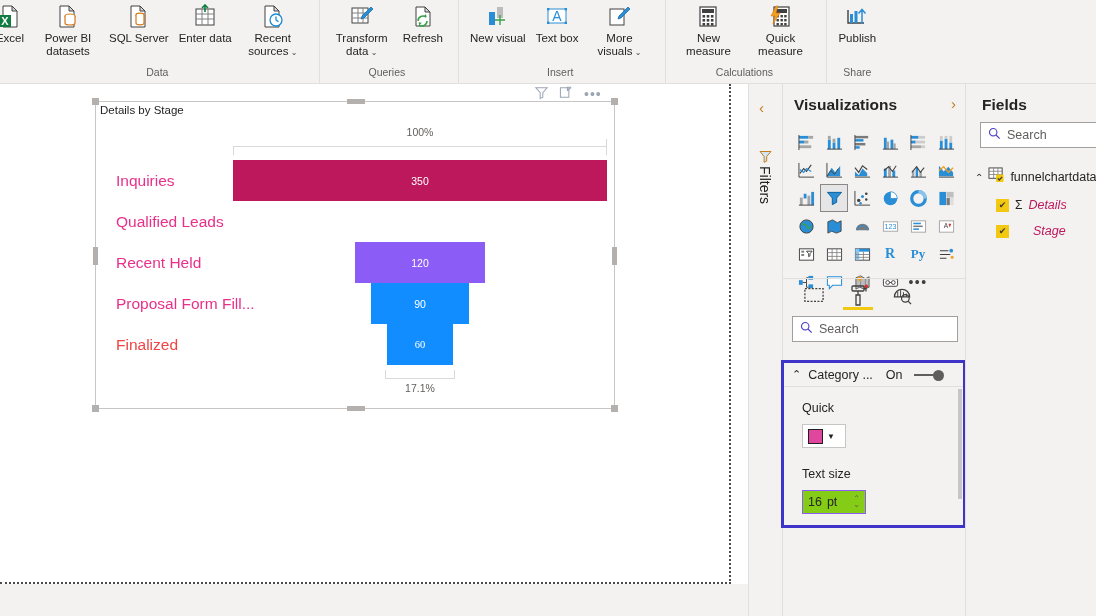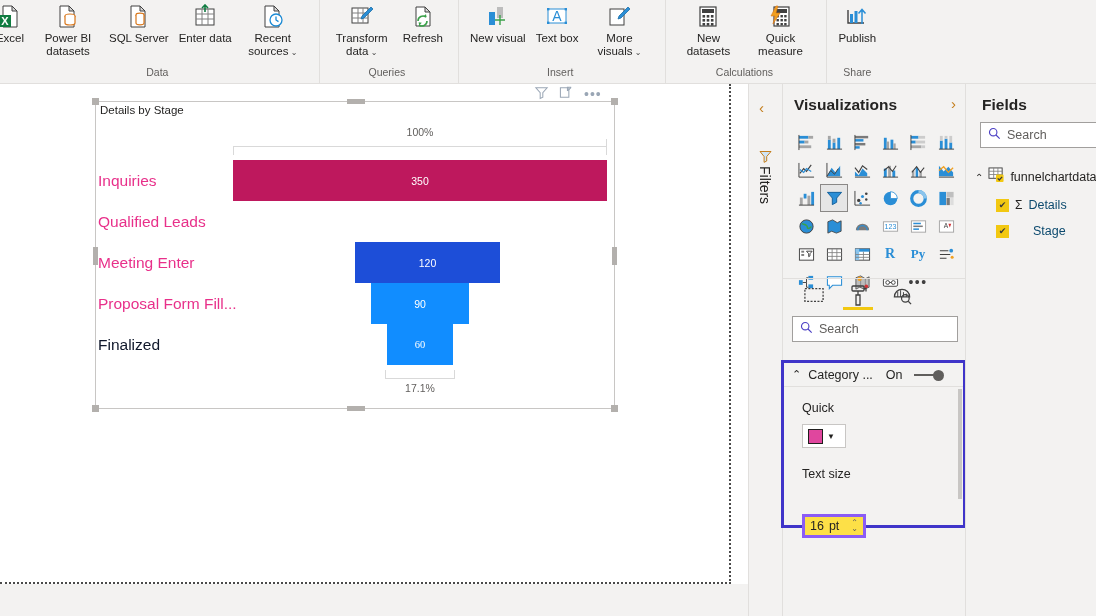--- a/index.html
+++ b/index.html
@@ -103,21 +103,21 @@
   #axis-bot .hline { position:absolute; left:0; top:8px; width:100%; height:1px; background:#d9d9d9; }
   #axis-bot .tick-l { position:absolute; left:0; top:0px; width:1px; height:9px; background:#d9d9d9; }
   #axis-bot .tick-r { position:absolute; right:0; top:0px; width:1px; height:9px; background:#d9d9d9; }
   #axis-bot .lbl {
     position:absolute; left:-10px; top:12px; width:90px;
     text-align:center; font-size:10.5px; color:#605e5c;
   }
 
   .frow { position:absolute; left:0; width:100%; height:41px; }
   .fcat {
-    position:absolute; left:2px; top:0; height:41px;
+    position:absolute; left:20px; top:0; height:41px;
     display:flex; align-items:center;
     font-size:15.5px; white-space:nowrap;
   }
   .fbar {
     position:absolute; height:41px;
     display:flex; align-items:center; justify-content:center;
     color:#ffffff; font-size:10.5px;
   }
 
   
@@ -203,22 +203,22 @@
 
   .fld-label { position:absolute; font-size:12.5px; color:#252423; }
   #color-ctl {
     position:absolute; left:18px; top:61px; width:44px; height:24px;
     background:#ffffff; border:1px solid #c8c6c4;
     display:flex; align-items:center; gap:4px; padding-left:5px;
   }
   #color-sw { width:15px; height:15px; border:1px solid #201f1e; }
   #size-ctl {
     position:absolute; left:18px; top:127px; width:64px; height:24px;
-    background:#fde047; border:3px solid #8b5cf6;
-    display:flex; align-items:center; padding:0 5px;margin-top:24px;
+    background:#84cc16; border:1px solid #8b5cf6;
+    display:flex; align-items:center; padding:0 5px;
   }
   #size-ctl .num { font-size:12.5px; color:#252423; }
   #size-ctl .unit { font-size:12.5px; color:#252423; margin-left:5px; }
   #size-ctl .spin {
     margin-left:auto; display:flex; flex-direction:column;
     line-height:6px; font-size:8px; color:#605e5c;
   }
   #cat-scroll {
     position:absolute; right:1px; top:26px; width:4px; height:110px; background:#c8c6c4;
   }
@@ -241,21 +241,21 @@
   #tbl-row {
     position:absolute; left:9px; top:82px; width:135px; height:22px;
     display:flex; align-items:center; gap:5px;
   }
   #tbl-row .chv { font-size:10px; color:#252423; }
   #tbl-row .nm { font-size:12.5px; color:#252423; white-space:nowrap; }
   .fld-row {
     position:absolute; left:30px; height:22px;
     display:flex; align-items:center; gap:6px;
   }
-  .fld-row .nm { font-size:12.5px; color:#0c4a6e; }
+  .fld-row .nm { font-size:12.5px; color:#be185d;font-style:italic; }
   .ckbox {
     width:13px; height:13px; background:#f2c811;
     display:flex; align-items:center; justify-content:center;
     font-size:9px; color:#3b3a39; line-height:1;
   }
   .sigma { font-size:12px; color:#252423; }
 </style>
 </head>
 <body>
 
@@ -414,21 +414,21 @@
                   <rect x="15.9" y="11" width="2.6" height="2.6"></rect>
                 <rect x="7.5" y="15" width="2.6" height="2.6"></rect>
                   <rect x="11.7" y="15" width="2.6" height="2.6"></rect>
                   <rect x="15.9" y="15" width="2.6" height="2.6"></rect>
                 <rect x="7.5" y="19" width="2.6" height="2.6"></rect>
                   <rect x="11.7" y="19" width="2.6" height="2.6"></rect>
                   <rect x="15.9" y="19" width="2.6" height="2.6"></rect>
               </g>
             </svg>
           </div>
-          <div class="rb-txt">New datasets</div>
+          <div class="rb-txt">New measure</div>
         </div>
 
         <div class="rb-btn">
           <div class="rb-ico">
             <svg width="26" height="26" viewBox="0 0 26 26">
               <rect x="7" y="3" width="15" height="19" fill="#fff" stroke="#404040" stroke-width="1.2"></rect>
               <rect x="9" y="5" width="11" height="4" fill="#404040"></rect>
               <g fill="#404040">
                 <rect x="9.5" y="11" width="2.4" height="2.4"></rect>
                   <rect x="13.5" y="11" width="2.4" height="2.4"></rect>
@@ -514,35 +514,35 @@
     <div class="fbar" style="left:137px;width:374px;background:#be185d;">
       <span>350</span>
     </div>
   </div>
 
   <div class="frow" style="top:99px;">
     <div class="fcat" style="color:#E8308A;">Qualified Leads</div>
   </div>
 
   <div class="frow" style="top:140px;">
-    <div class="fcat" style="color:#E8308A;">Meeting Enter</div>
-    <div class="fbar" style="left:259px;width:145px;background:#1d4ed8;">
+    <div class="fcat" style="color:#E8308A;">Recent Held</div>
+    <div class="fbar" style="left:259px;width:130px;background:#8b5cf6;">
       <span>120</span>
     </div>
   </div>
 
   <div class="frow" style="top:181px;">
     <div class="fcat" style="color:#E8308A;">Proposal Form Fill...</div>
     <div class="fbar" style="left:275px;width:98px;background:#118DFF;">
       <span>90</span>
     </div>
   </div>
 
   <div class="frow" style="top:222px;">
-    <div class="fcat" style="color:#0f172a;">Finalized</div>
+    <div class="fcat" style="color:#ef4444;">Finalized</div>
     <div class="fbar" style="left:291px;width:66px;background:#118DFF;font-family:Liberation Serif, serif;">
       <span>60</span>
     </div>
   </div>
 
   <div id="axis-bot">
     <div class="hline"></div>
     <div class="tick-l"></div>
     <div class="tick-r"></div>
     <div class="lbl">17.1%</div>

